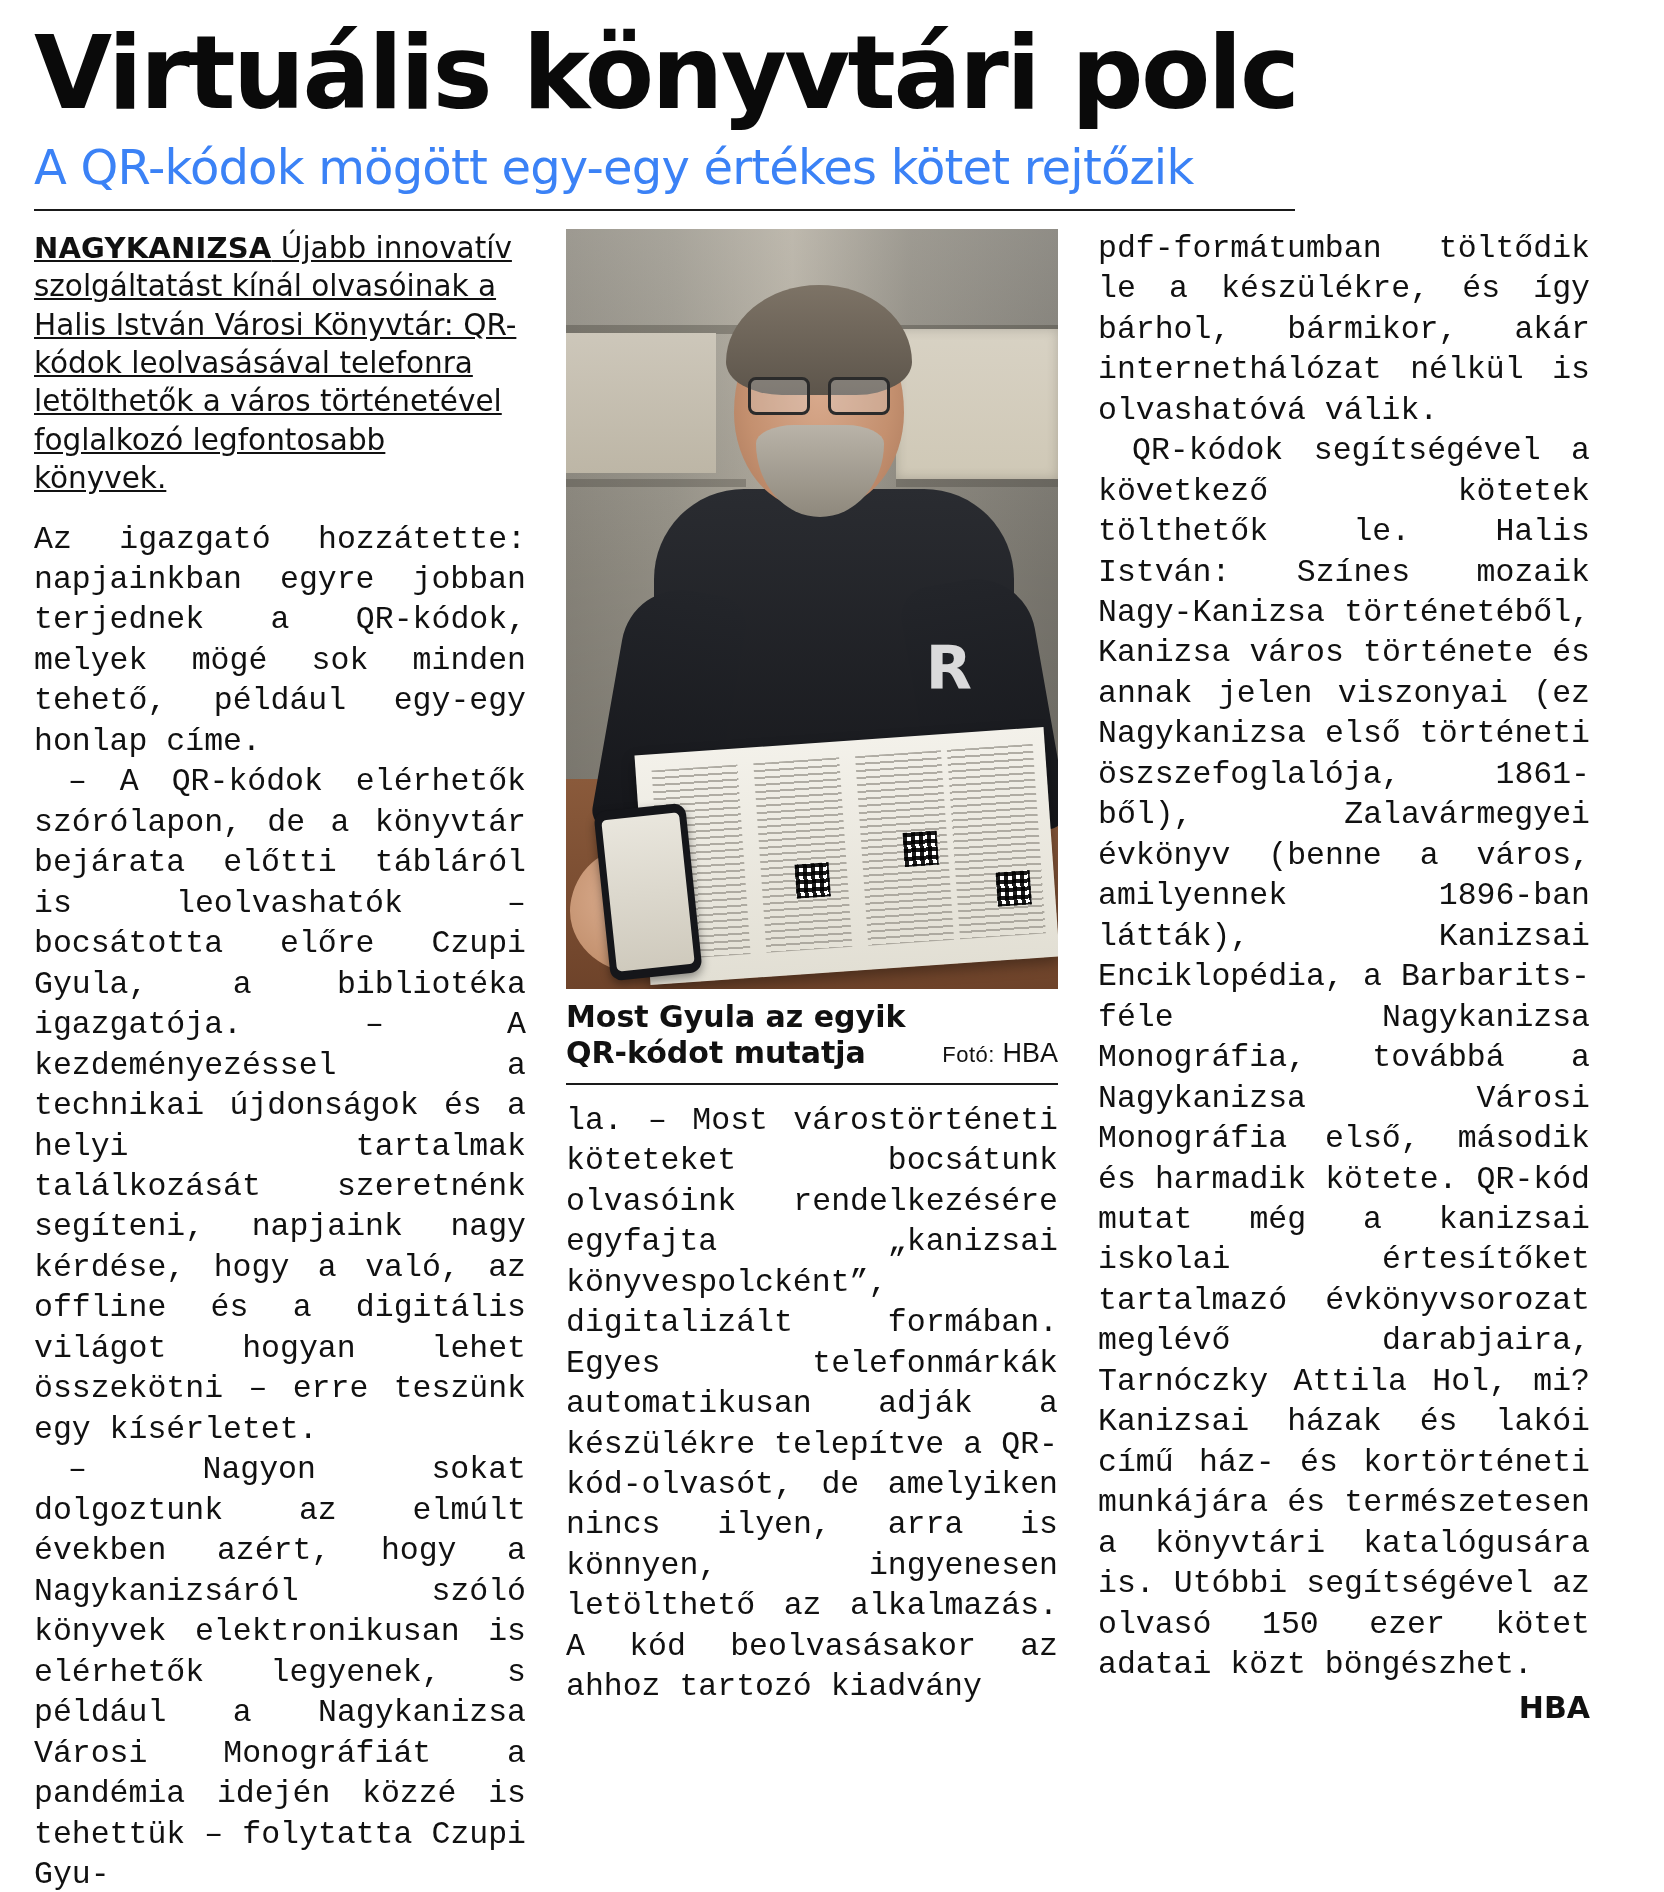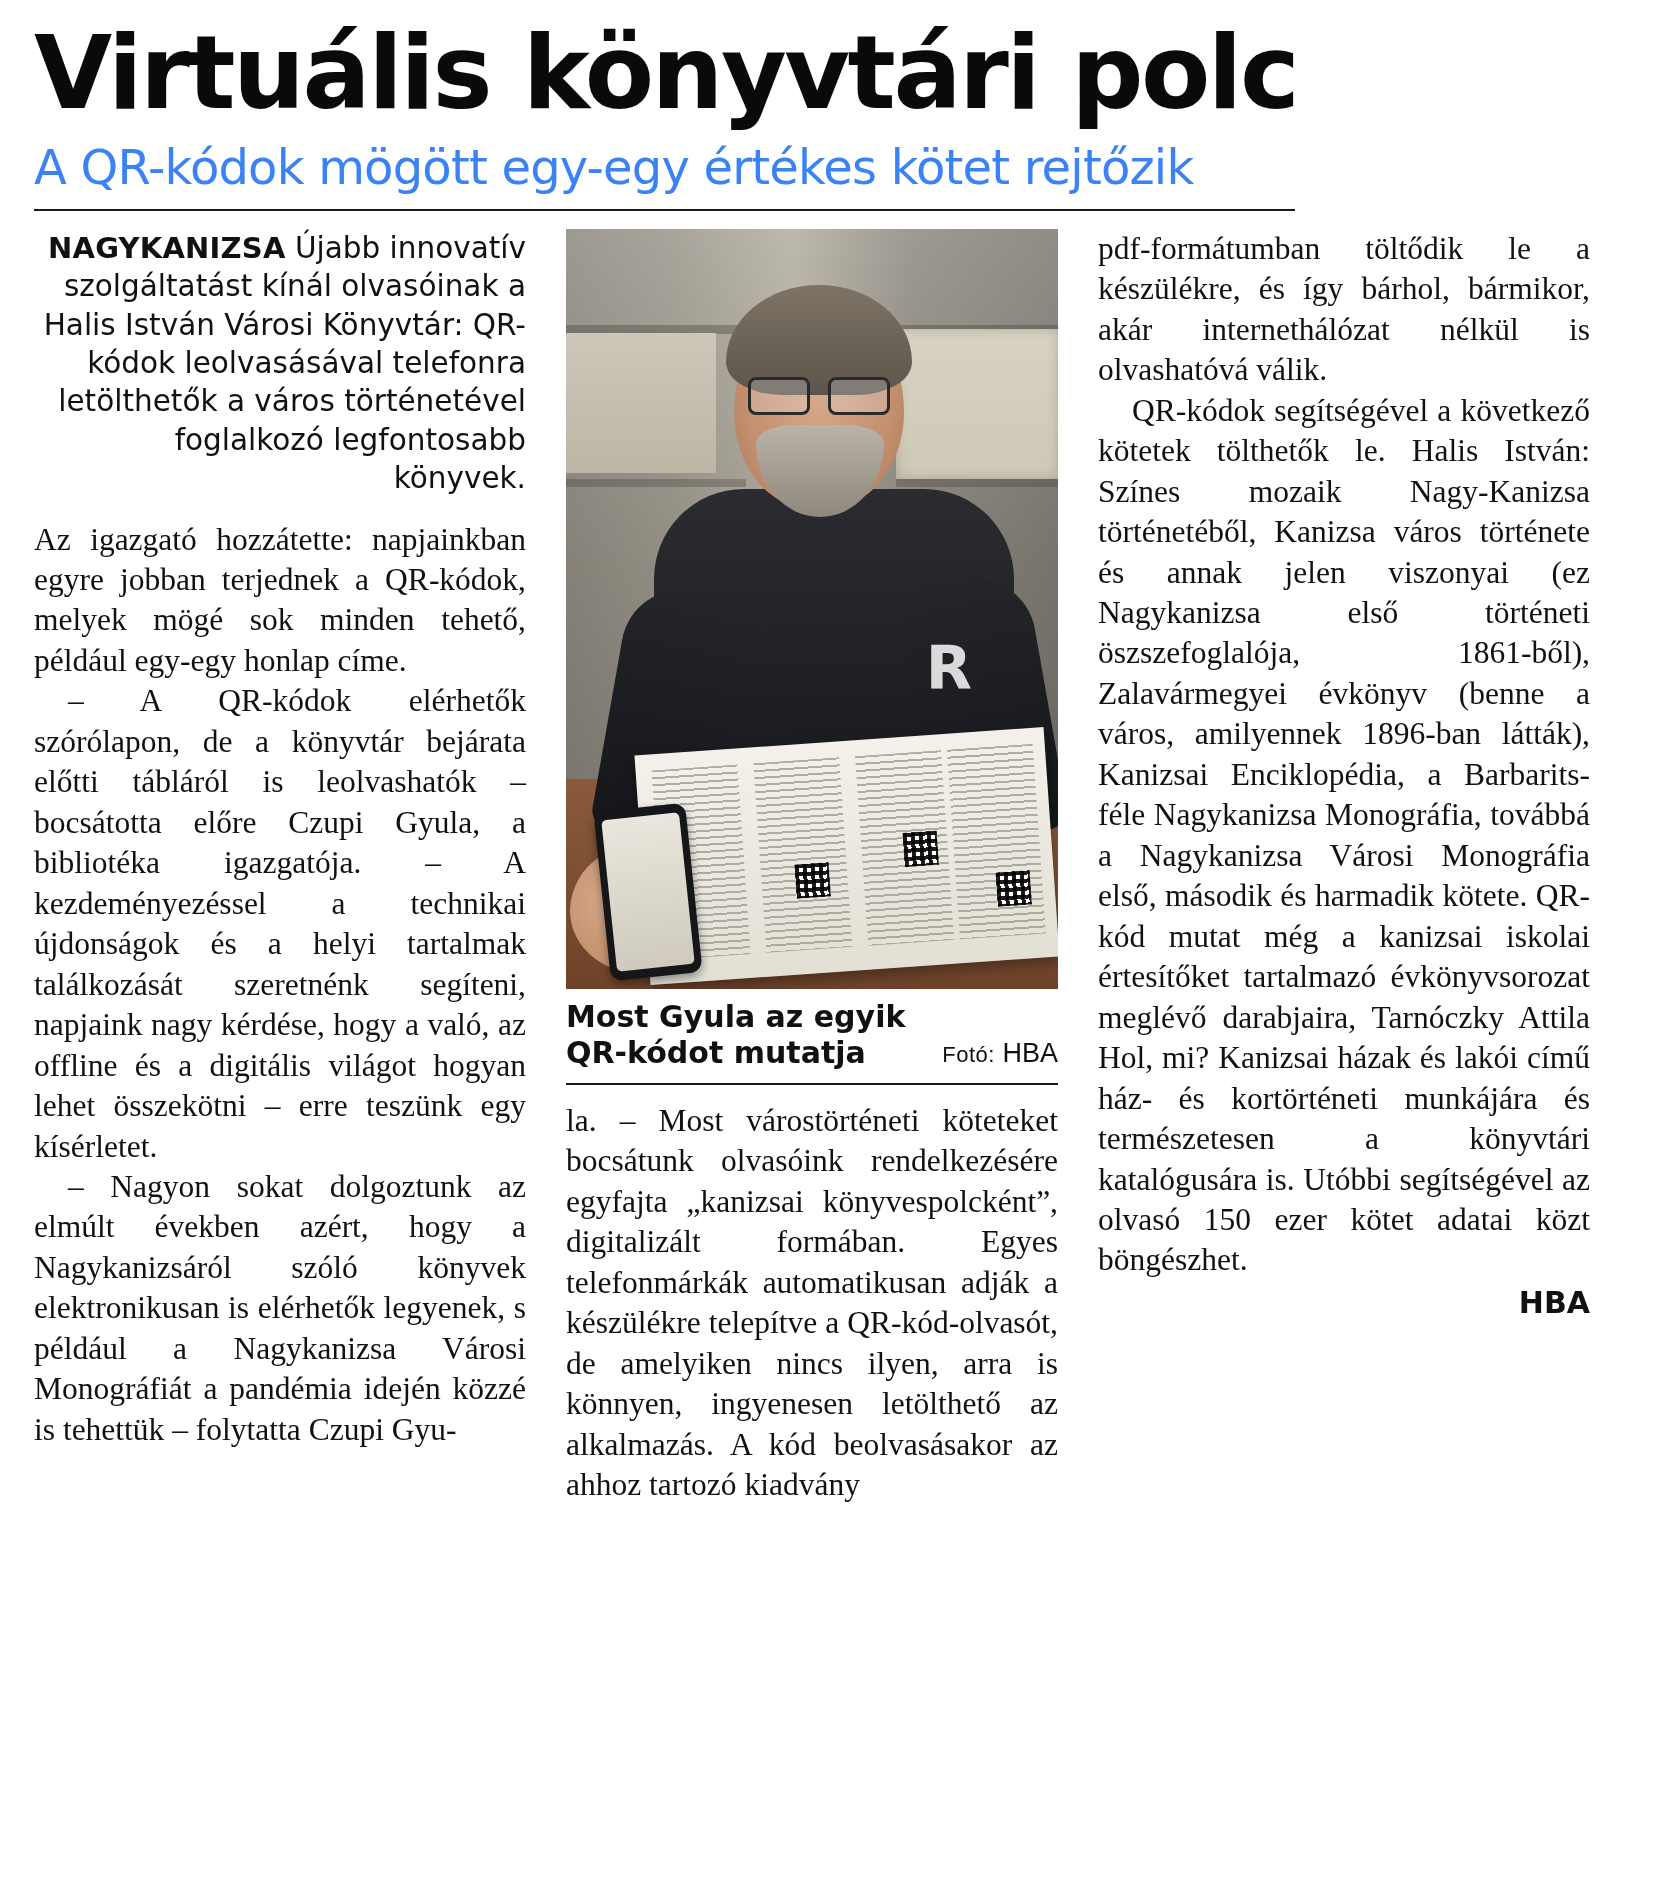--- a/index.html
+++ b/index.html
@@ -70,35 +70,37 @@
     width: 492px;
     flex: 0 0 492px;
   }
   .col p {
     margin: 0;
     font-size: 31.5px;
     line-height: 1.285;
     text-align: justify;
     text-justify: inter-word;
     hyphens: manual;
+    font-family: Liberation Mono, monospace;
   }
   .col p + p {
     text-indent: 34px;
   }
   .lead-label {
     font-family: "DejaVu Sans", sans-serif;
     font-weight: bold;
     font-size: 29px;
     letter-spacing: 0.2px;
   }
   .lead p {
     font-family: "DejaVu Sans", sans-serif;
     font-size: 29.5px;
     line-height: 1.30;
-    text-align: right;
+    text-align: left;
+    text-decoration: underline;
   }
   .gap-sm { height: 22px; }
 
   
   .photo-box {
     width: 492px;
     height: 760px;
     position: relative;
     overflow: hidden;
     background: #6d6a63;

